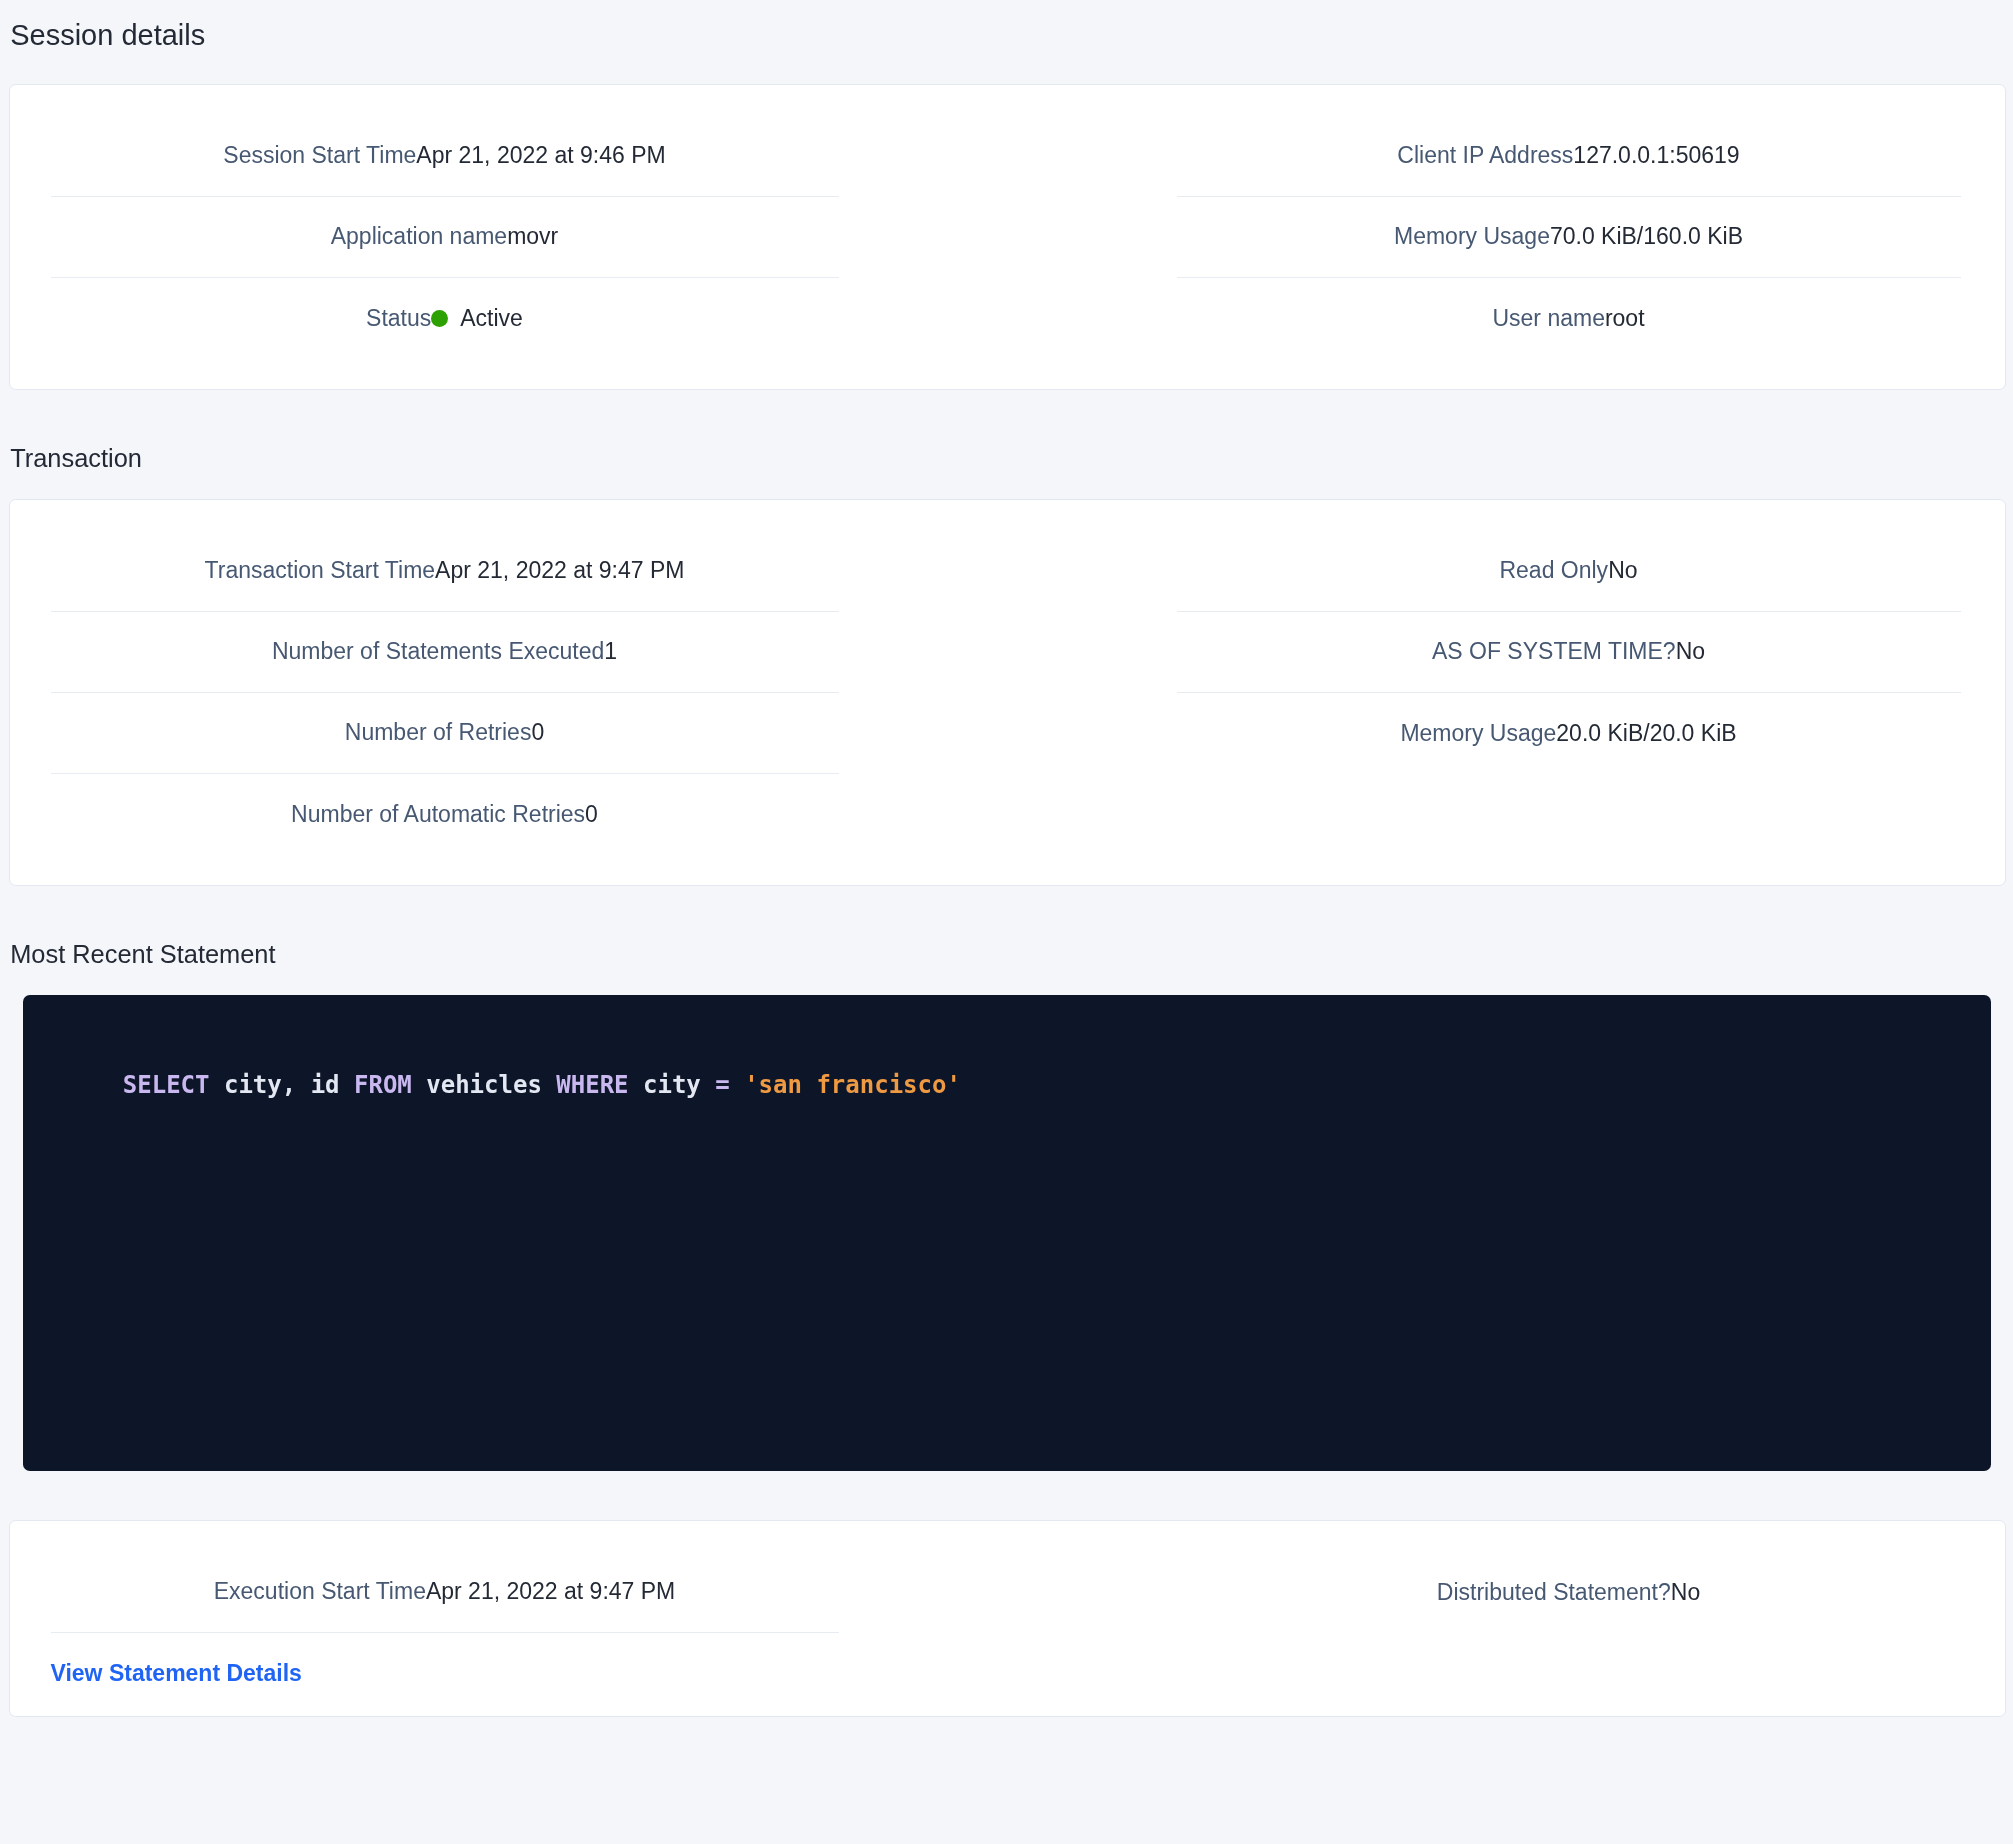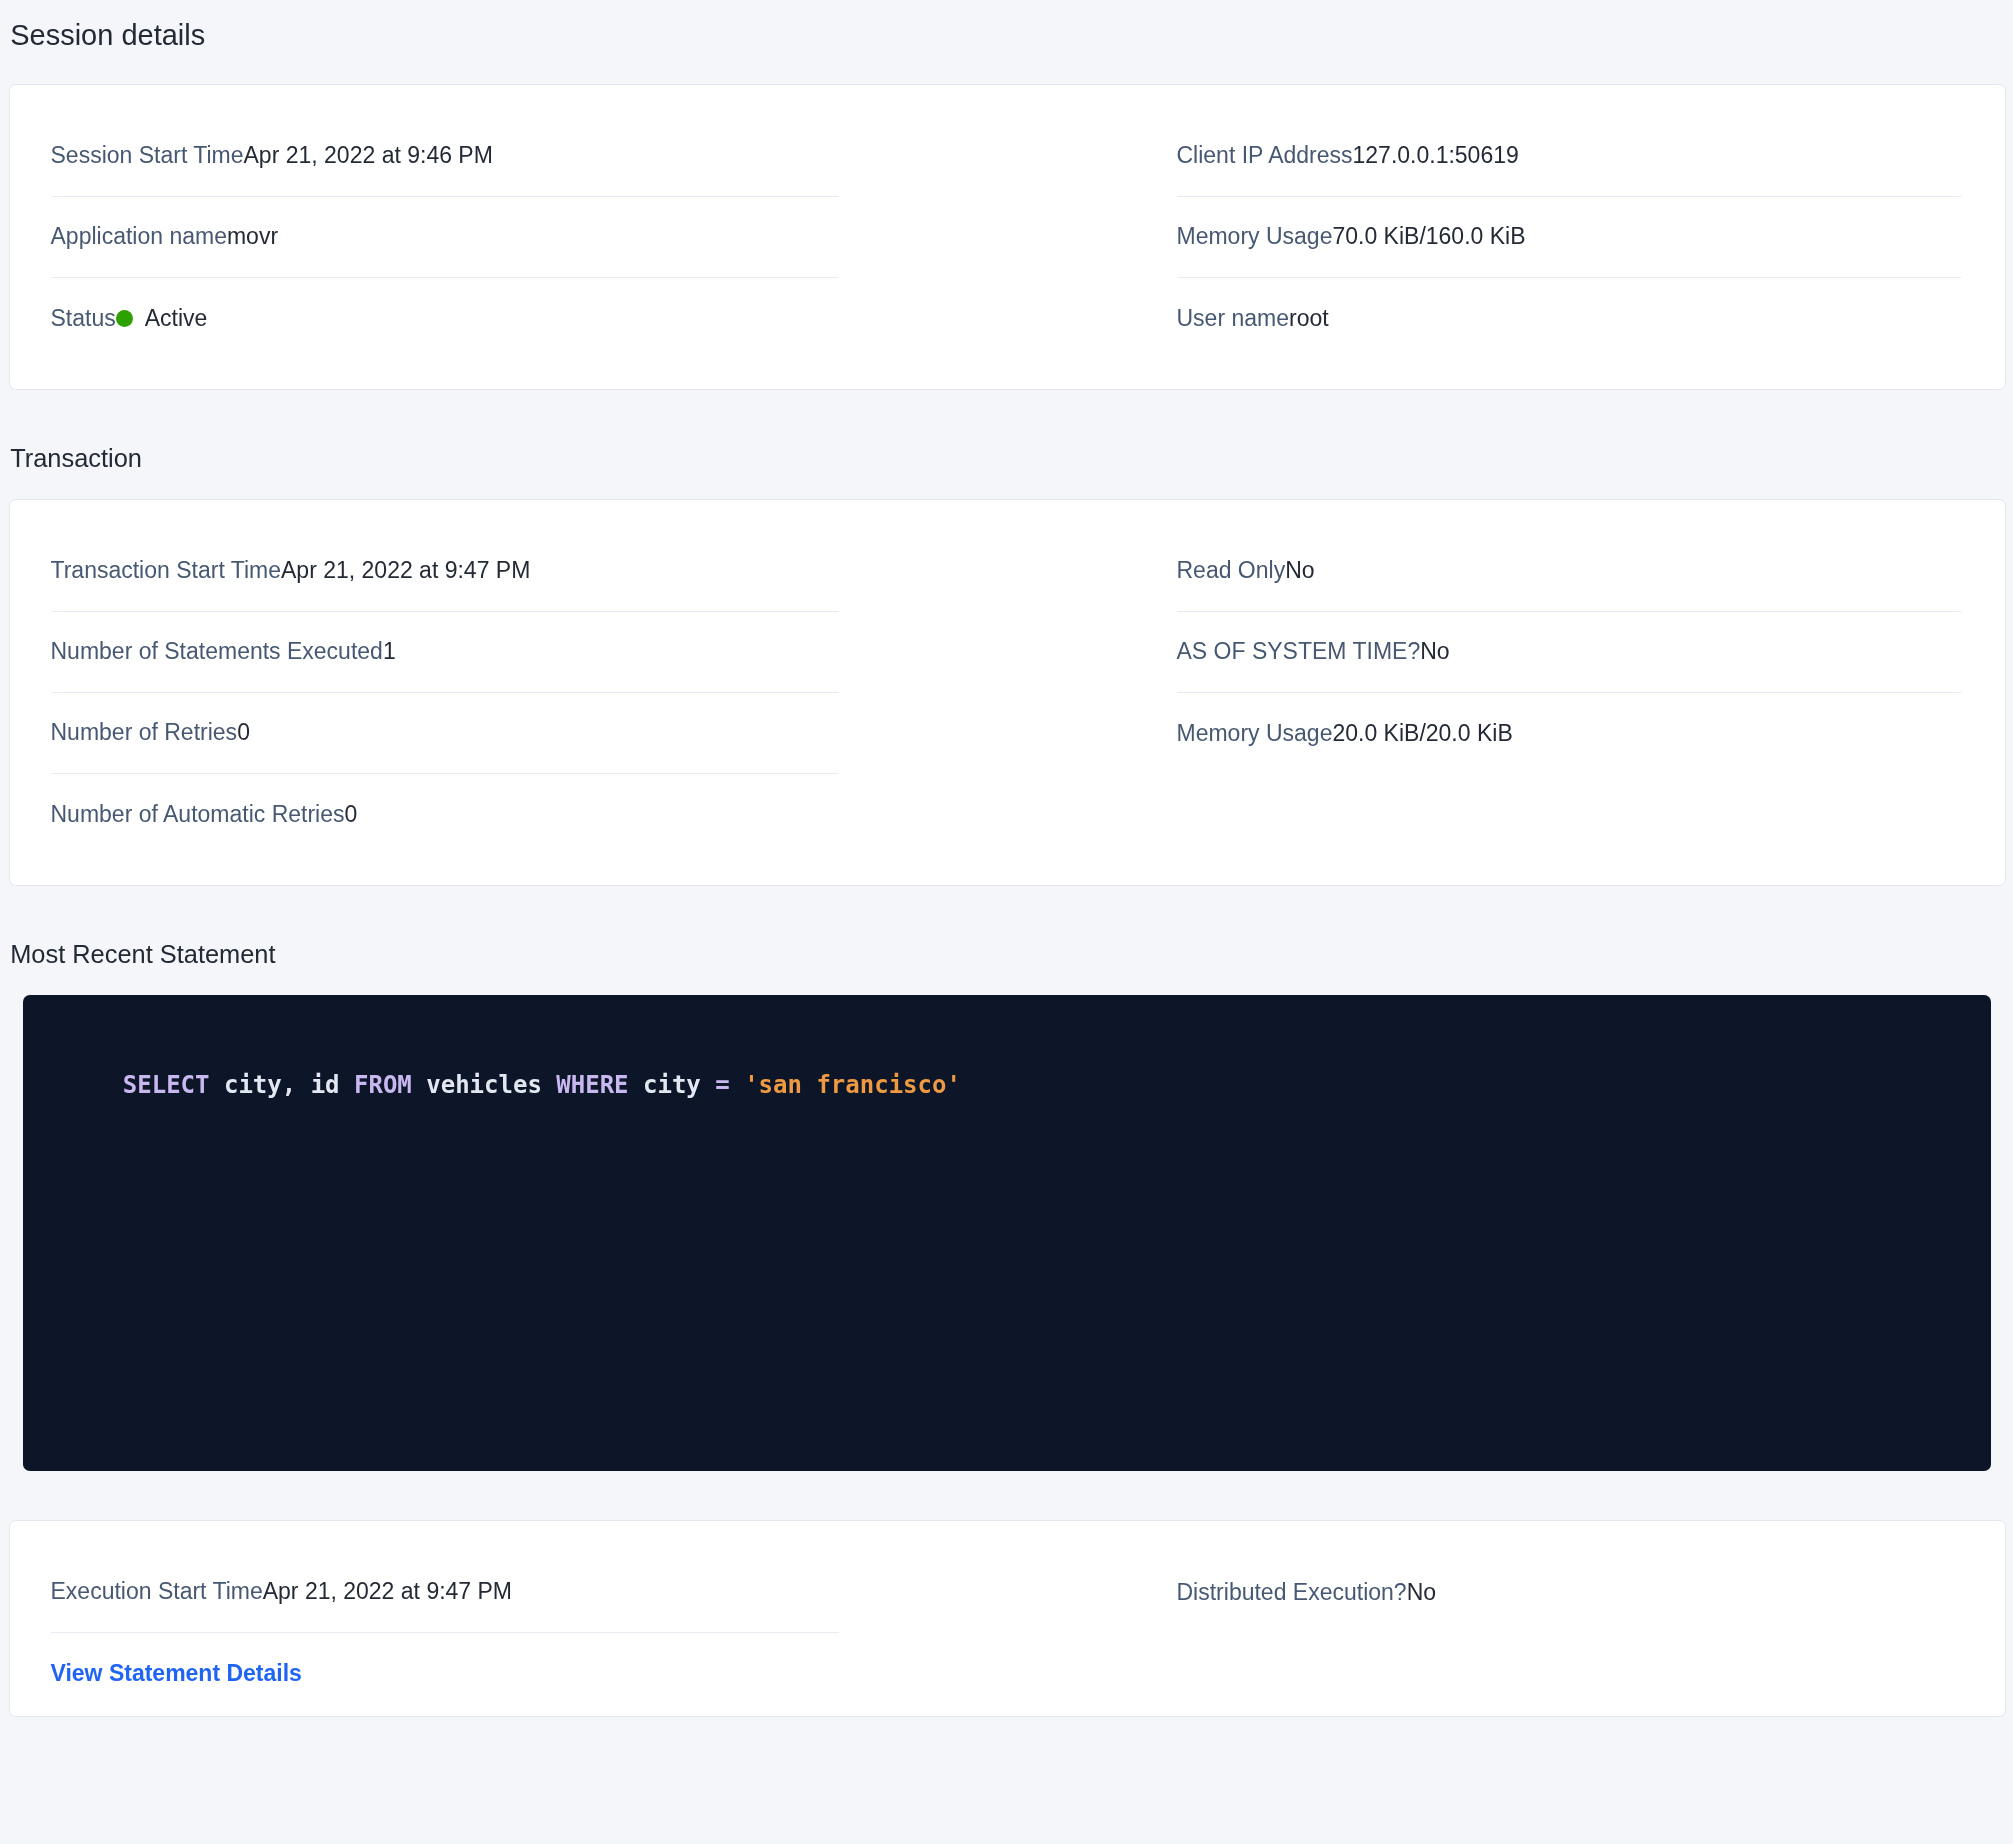--- a/index.html
+++ b/index.html
@@ -52,21 +52,21 @@
     display: flex;
     justify-content: space-between;
     align-items: flex-start;
   }
   .col { width: 788px; }
   .col.right { width: 784px; }
   .kv-row {
     height: 81px;
     display: flex;
     align-items: center;
-    justify-content: flex-start;
+    justify-content: center;
     border-bottom: 0.8px solid #e7ebf2;
   }
   .col .kv-row:last-child { border-bottom: none; }
   .kv-label { font-size: 23px; color: #475872; }
   .kv-value { font-size: 23px; color: #242a35; text-align: right; }
   a.kv-link { color: var(--link, #2064f4); text-decoration: none; }
   .status-wrap { display: flex; align-items: center; gap: 12px; }
   .dot {
     width: 17px; height: 17px; border-radius: 50%;
     background: var(--status-active, #2ea102);
@@ -202,18 +202,18 @@
     <div class="kv-row" style="border-bottom:0.8px solid #e7ebf2;">
       <span class="kv-label">Execution Start Time</span>
       <span class="kv-value">Apr 21, 2022 at 9:47 PM</span>
     </div>
     <div class="kv-row link-row">
       <a class="stmt-link" href="#">View Statement Details</a>
     </div>
   </div>
   <div class="col right">
     <div class="kv-row">
-      <span class="kv-label">Distributed Execution?</span>
+      <span class="kv-label">Distributed Statement?</span>
       <span class="kv-value">No</span>
     </div>
   </div>
 </section>
 
 
 </body></html>

